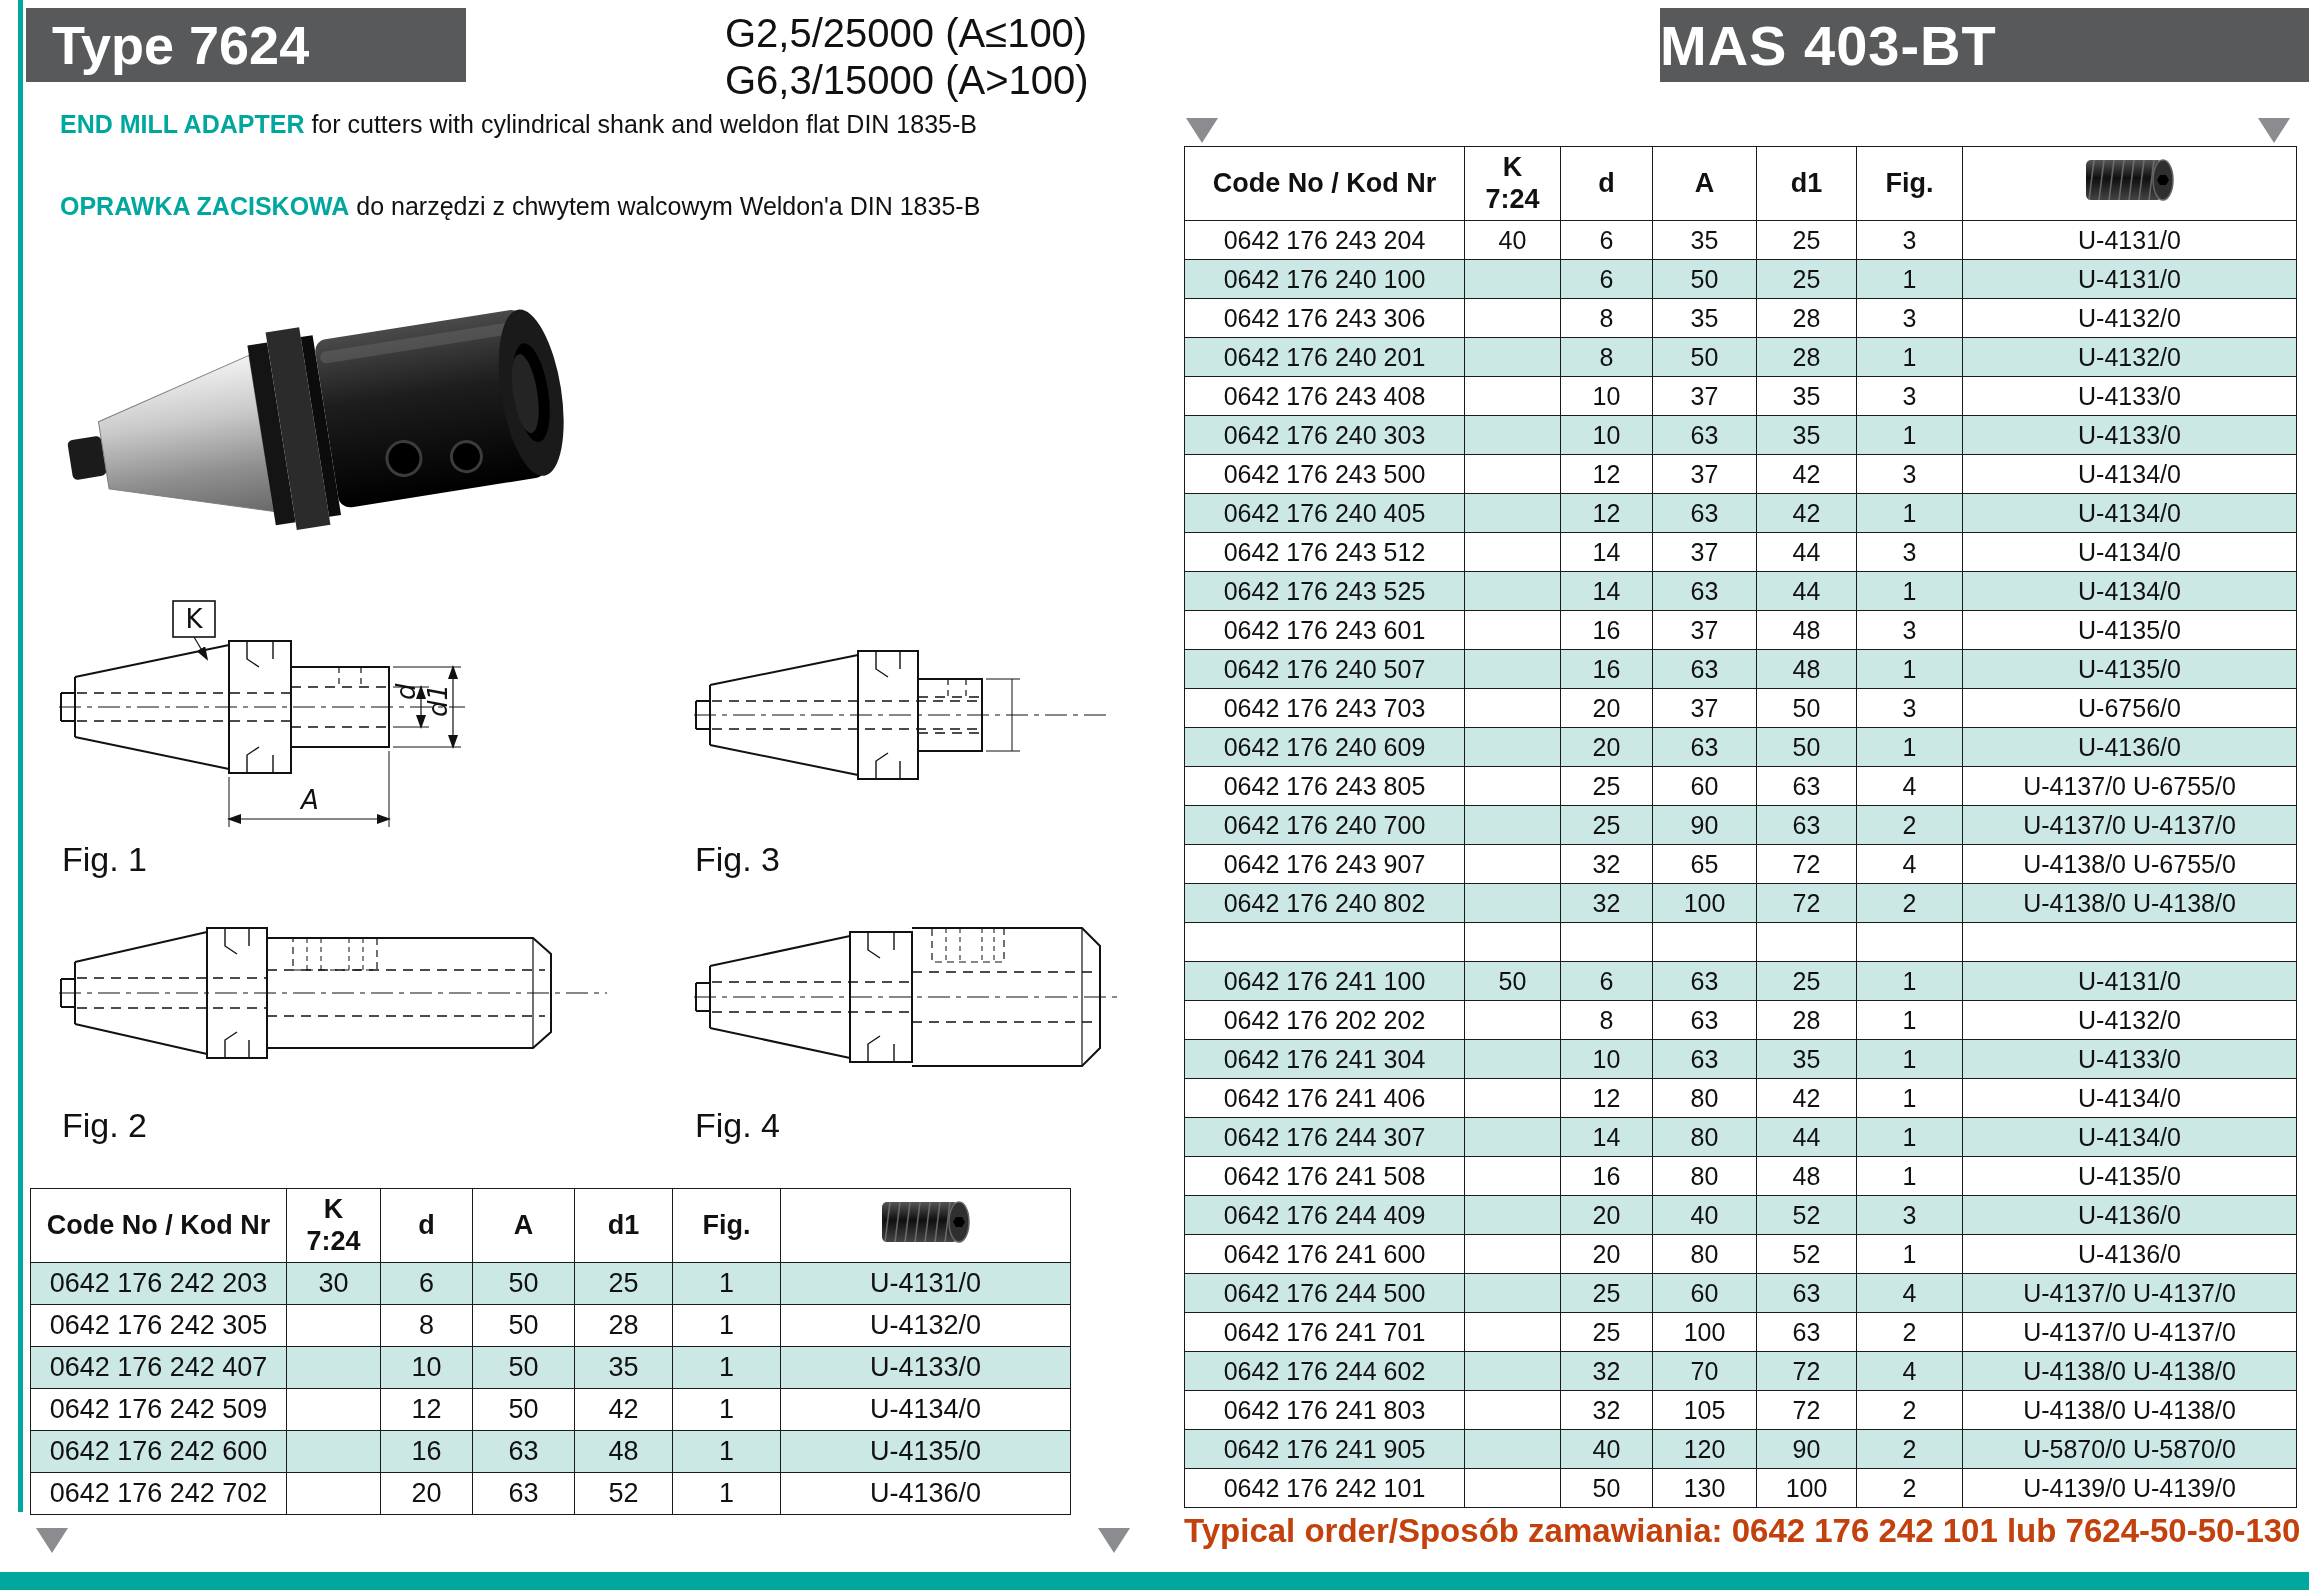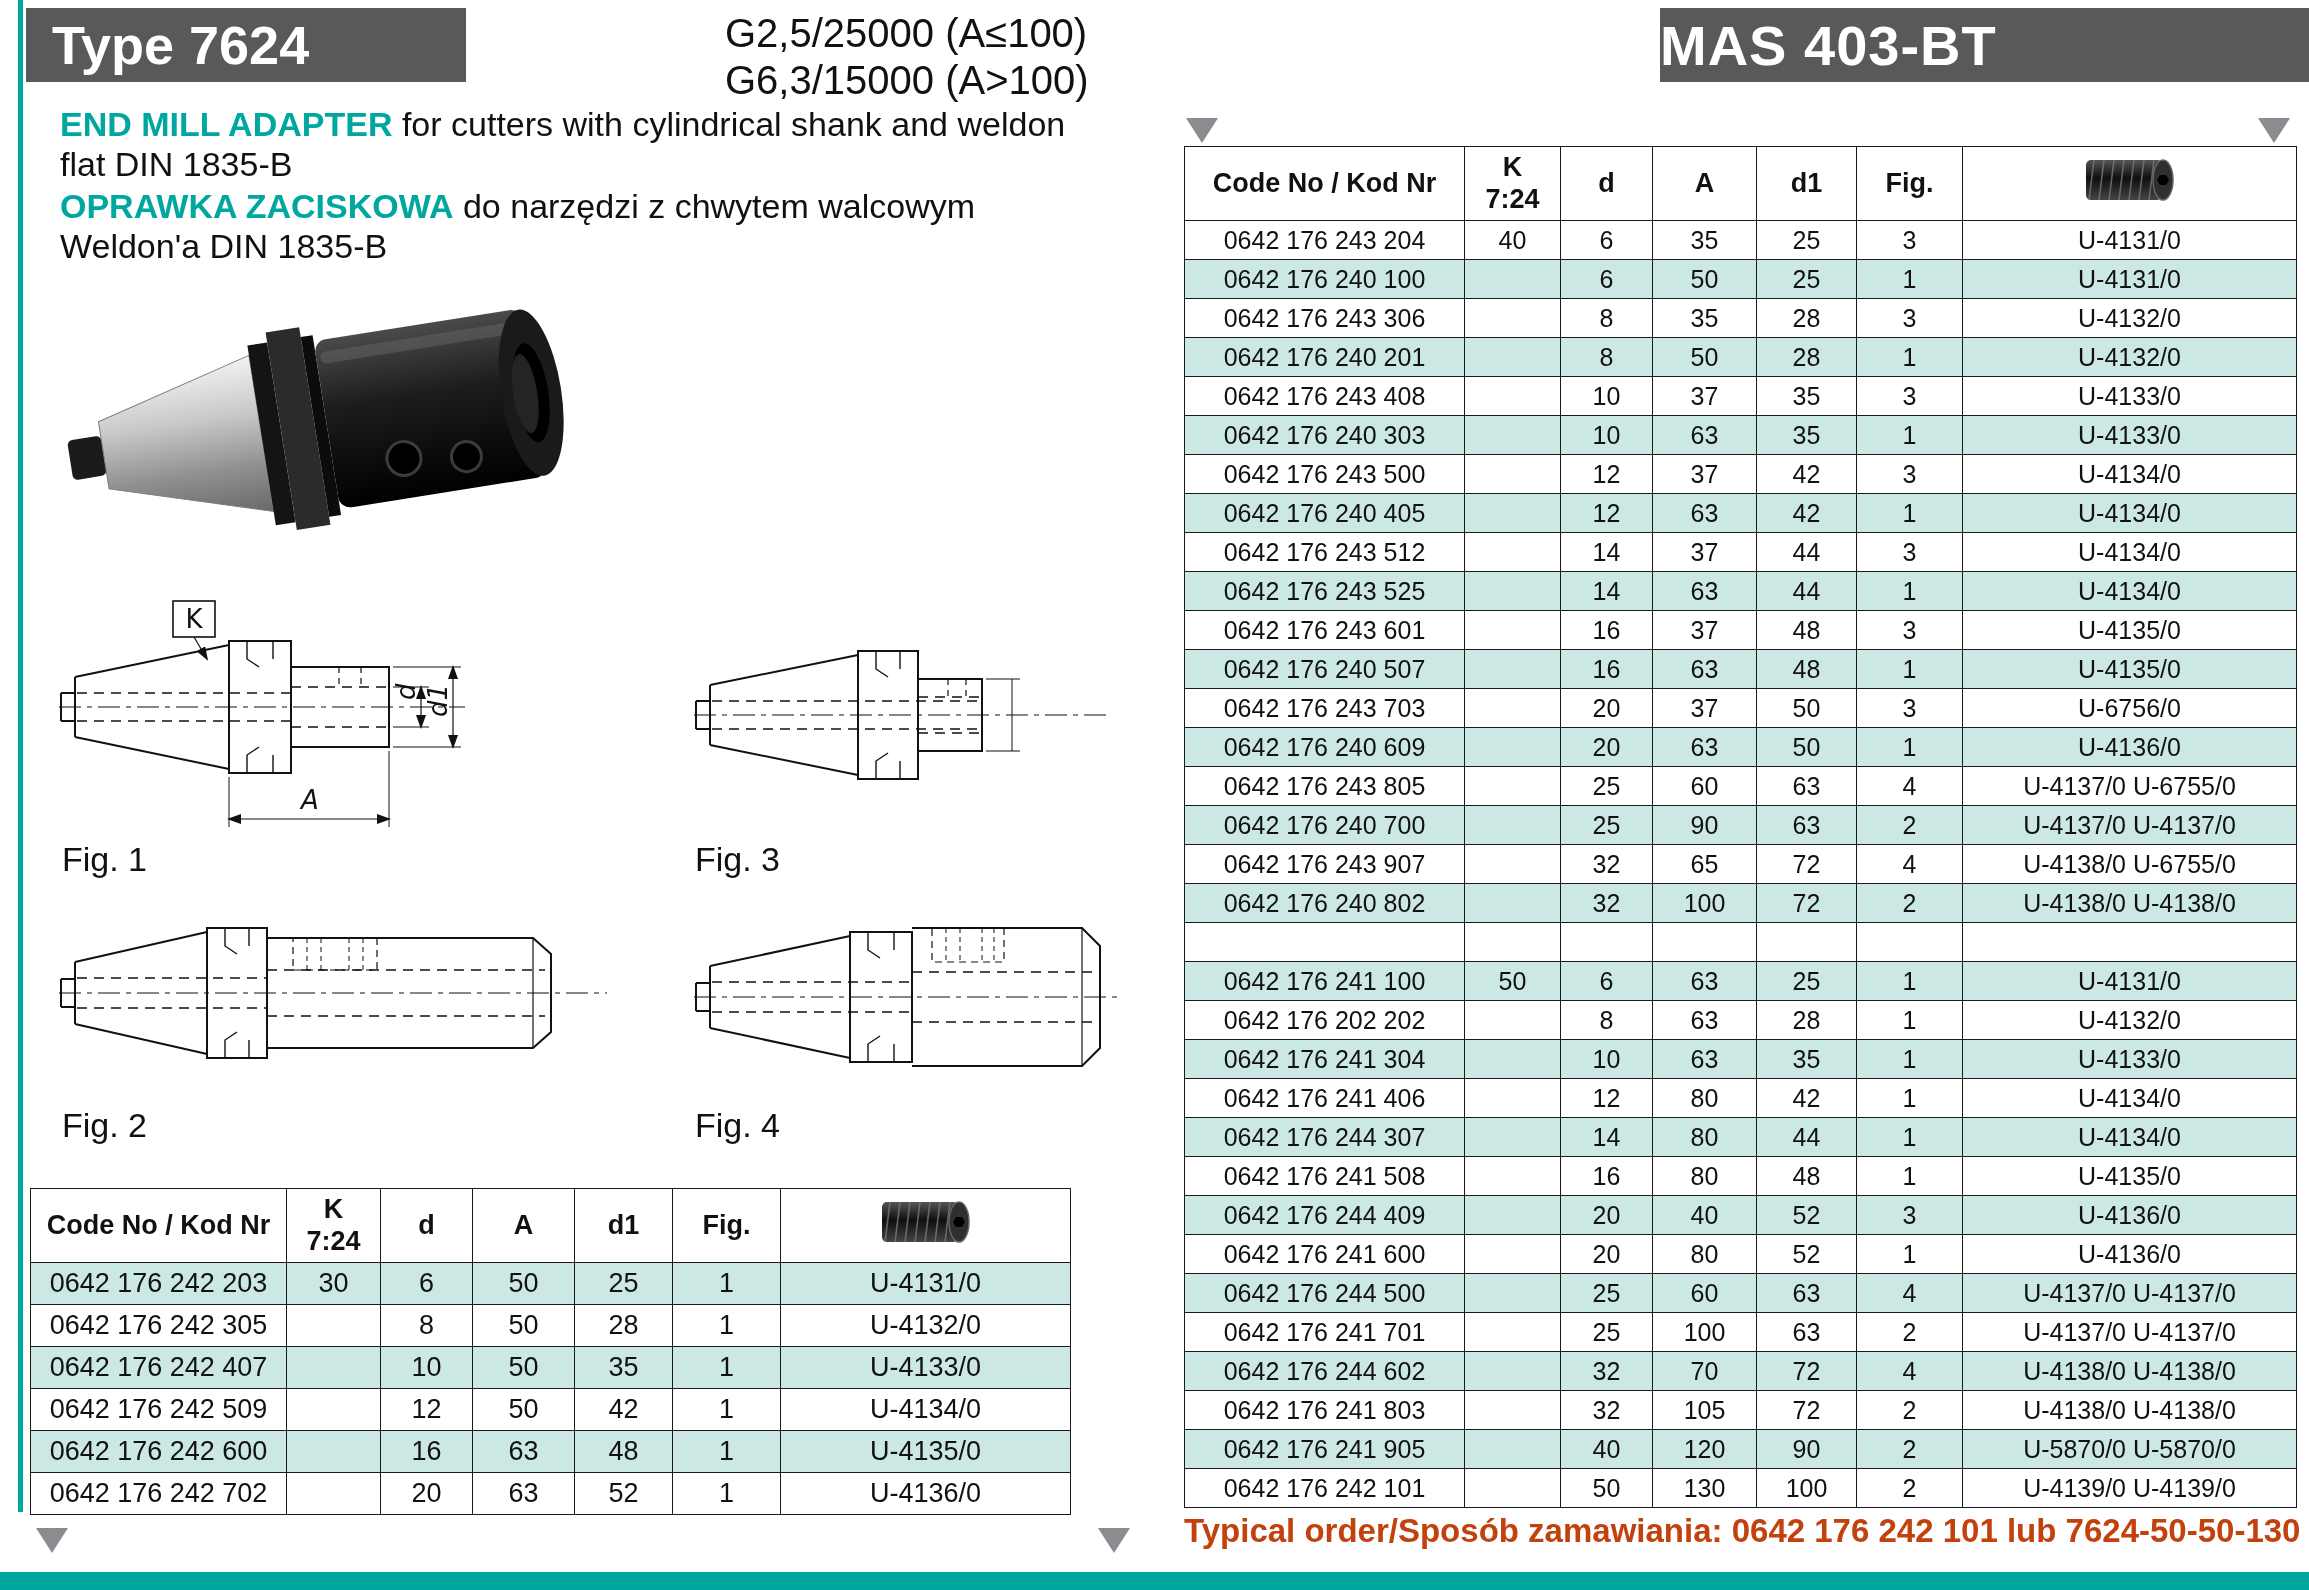--- a/index.html
+++ b/index.html
@@ -10,21 +10,21 @@
   .accent-vline { position:absolute; left:18px; top:0; width:5px; height:1512px; background:var(--accent); }
   .accent-bottom { position:absolute; left:0; top:1572px; width:2309px; height:18px; background:var(--accent); }
 
   .type-box { position:absolute; left:26px; top:8px; width:440px; height:74px; background:var(--box);
     color:#fff; font-size:54px; font-weight:bold; display:flex; align-items:center; padding-left:26px; }
   .mas-box { position:absolute; left:1660px; top:8px; width:664px; height:74px; background:var(--box);
     color:#fff; font-size:56px; font-weight:bold; display:flex; align-items:center; justify-content:flex-start; letter-spacing:1px; }
   .balance { position:absolute; left:495px; top:12px; width:200px; height:90px; }
   .g-spec { position:absolute; left:700px; top:10px; width:520px; font-size:40px; line-height:47px; color:#111;margin-left:25px; }
 
-  .desc { position:absolute; width:1010px; font-size:34px; line-height:40px; color:#111; }
+  .desc { position:absolute; width:1010px; font-size:25px; line-height:40px; color:#111; }
   .desc .hl { color:var(--accent); font-weight:bold; }
   #desc-en { left:60px; top:104px; }
   #desc-pl { left:60px; top:186px; }
 
   .fig { position:absolute; }
   .fig-label { position:absolute; font-size:34px; color:#111; }
 
   .dtable { position:absolute; border-collapse:collapse; table-layout:fixed; background:#fff; }
   .dtable th, .dtable td { border:1px solid #1a1a1a; text-align:center; vertical-align:middle;
     padding:0; overflow:hidden; white-space:nowrap; }

